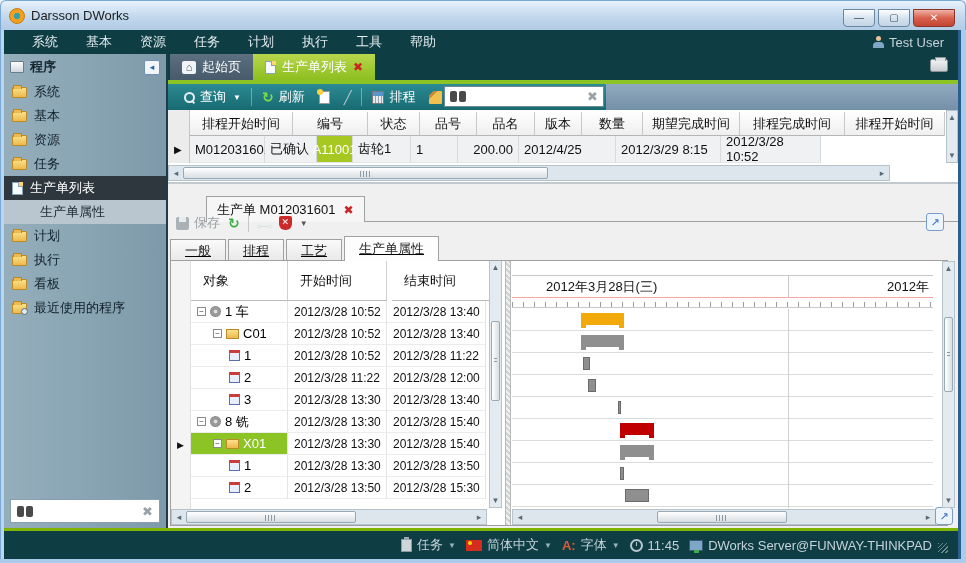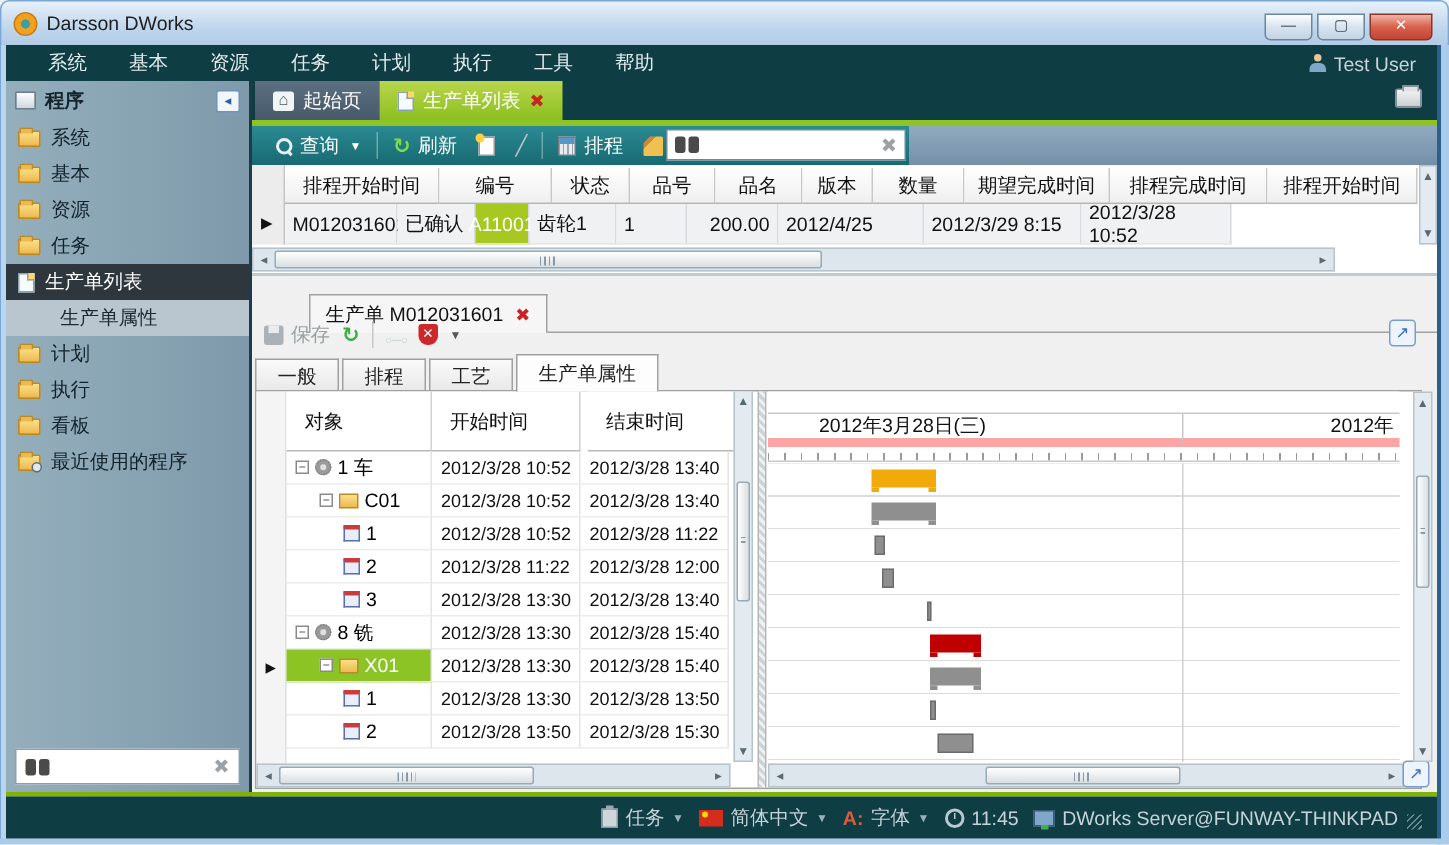--- a/index.html
+++ b/index.html
@@ -106,42 +106,42 @@
   .doctab { position:absolute; left:2px; top:0; height:26px; background:#f6f6f6; border:1px solid #a0a0a0; border-bottom:none; display:flex; align-items:center; gap:8px; padding:0 10px; color:#111; }
   .dtoolbar { position:absolute; left:0; top:26px; right:0; height:26px; display:flex; align-items:center; padding-left:8px; gap:8px; }
   .save-dis { display:flex; align-items:center; gap:5px; color:#9aa0a4; }
   .disk-ico { width:13px; height:13px; background:#aab2b8; border-radius:2px; position:relative; }
   .disk-ico:before { content:""; position:absolute; left:3px; top:0; width:7px; height:5px; background:#e8ecee; }
   .branch-dis { width:14px; height:12px; position:relative; opacity:.45; }
   .branch-dis:before { content:"○─○"; font-size:8px; color:#8aa; }
   .shield-ico { width:13px; height:14px; background:#cc2a2a; border-radius:2px 2px 6px 6px; color:#fff; font-size:9px; line-height:13px; text-align:center; font-weight:bold; }
   .dsep { width:1px; height:18px; background:#c8c8c8; }
   .popout { position:absolute; right:14px; top:3px; width:18px; height:18px; border:1px solid #7a9ccc; border-radius:3px; background:#eef4fb; color:#3a6fc4; font-size:11px; line-height:16px; text-align:center; }
-  .subtabs { position:absolute; left:2px; top:52px; height:25px; display:flex; align-items:flex-end; gap:2px; }
+  .subtabs { position:absolute; left:2px; top:52px; height:25px; display:flex; align-items:flex-end; gap:2px;text-decoration:underline; }
   .subtab { height:22px; padding:0 14px; background:linear-gradient(#fafafa,#e8e8e8); border:1px solid #a0a0a0; border-bottom:none; display:flex; align-items:center; color:#222; }
   .subtab.active { height:25px; background:#fdfdfd; position:relative; z-index:2; }
   .content-frame { position:absolute; left:2px; top:76px; right:10px; bottom:2px; background:#fff; border:1px solid #a0a0a0; }
 
   
   .tt-headcell { position:absolute; top:0; height:40px; border-right:1px solid #d0d0d0; border-bottom:1px solid #b8b8b8; display:flex; align-items:center; padding-left:12px; color:#101010; background:#fff; }
   .tt-gutter { position:absolute; left:0; top:0; width:20px; bottom:16px; background:#f4f4f4; border-right:1px solid #e0e0e0; }
   .tt-row { position:absolute; height:22px; display:flex; }
   .tt-obj { width:97px; border-right:1px solid #e4e4e4; border-bottom:1px solid #ececec; display:flex; align-items:center; gap:4px; overflow:hidden; white-space:nowrap; }
   .tt-obj.sel { background:#8cc425; color:#fff; }
   .tt-time { width:99px; border-right:1px solid #e4e4e4; border-bottom:1px solid #ececec; display:flex; align-items:center; padding-left:6px; font-size:12px; color:#101010; }
   .expander { width:9px; height:9px; border:1px solid #8a8a8a; background:#fff; color:#444; font-size:8px; line-height:7px; text-align:center; flex:0 0 auto; }
   .gear-ico { width:11px; height:11px; border-radius:50%; background:radial-gradient(circle,#e0e0e0 0 30%,#9a9a9a 32%); border:1px dotted #7a7a7a; flex:0 0 auto; }
   .cal-ico { width:11px; height:11px; background:#e8eefc; border:1px solid #5a6fae; border-top:3px solid #cc3a3a; flex:0 0 auto; }
   .fold-sm { width:13px; height:10px; background:linear-gradient(#fbe08a,#edb94e); border:1px solid #b98a28; flex:0 0 auto; }
   .tt-marker { position:absolute; left:6px; color:#111; font-size:9px; }
 
   
   .splitter { position:absolute; top:0; bottom:0; width:6px; background:repeating-linear-gradient(45deg,#cdd4d8 0 2px,#f0f0f0 2px 4px); border-left:1px solid #b8b8b8; border-right:1px solid #b8b8b8; }
   .gantt-blank { position:absolute; height:15px; background:#fff; border-bottom:1px solid #c8c8c8; }
-  .gantt-datehead { position:absolute; height:22px; border-bottom:6px solid #fca5a5; display:flex; align-items:center; color:#101010; }
+  .gantt-datehead { position:absolute; height:22px; border-bottom:1px solid #fca5a5; display:flex; align-items:center; color:#101010; }
   .gantt-ticks { position:absolute; height:10px; border-bottom:1px solid #c8c8c8; background:repeating-linear-gradient(to right,#9a9a9a 0 1px, transparent 1px 11px); background-size:100% 5px; background-position:0 bottom; background-repeat:no-repeat; }
   .gantt-rows { position:absolute; overflow:hidden; background:repeating-linear-gradient(to bottom, transparent 0 21px, #dcdcdc 21px 22px); }
   .gantt-vline { position:absolute; width:1px; background:#d0d0d0; }
   .gbar { position:absolute; height:12px; }
   .gbar-summary:before,.gbar-summary:after { content:""; position:absolute; bottom:-3px; width:5px; height:3px; background:inherit; }
   .gbar-summary:before { left:0; } .gbar-summary:after { right:0; }
   .gbar-task { height:13px; border:1px solid rgba(0,0,0,.25); }
 
   
   .statusgreen { left:4px; top:528px; right:8px; height:3px; background:#7fb400; }

